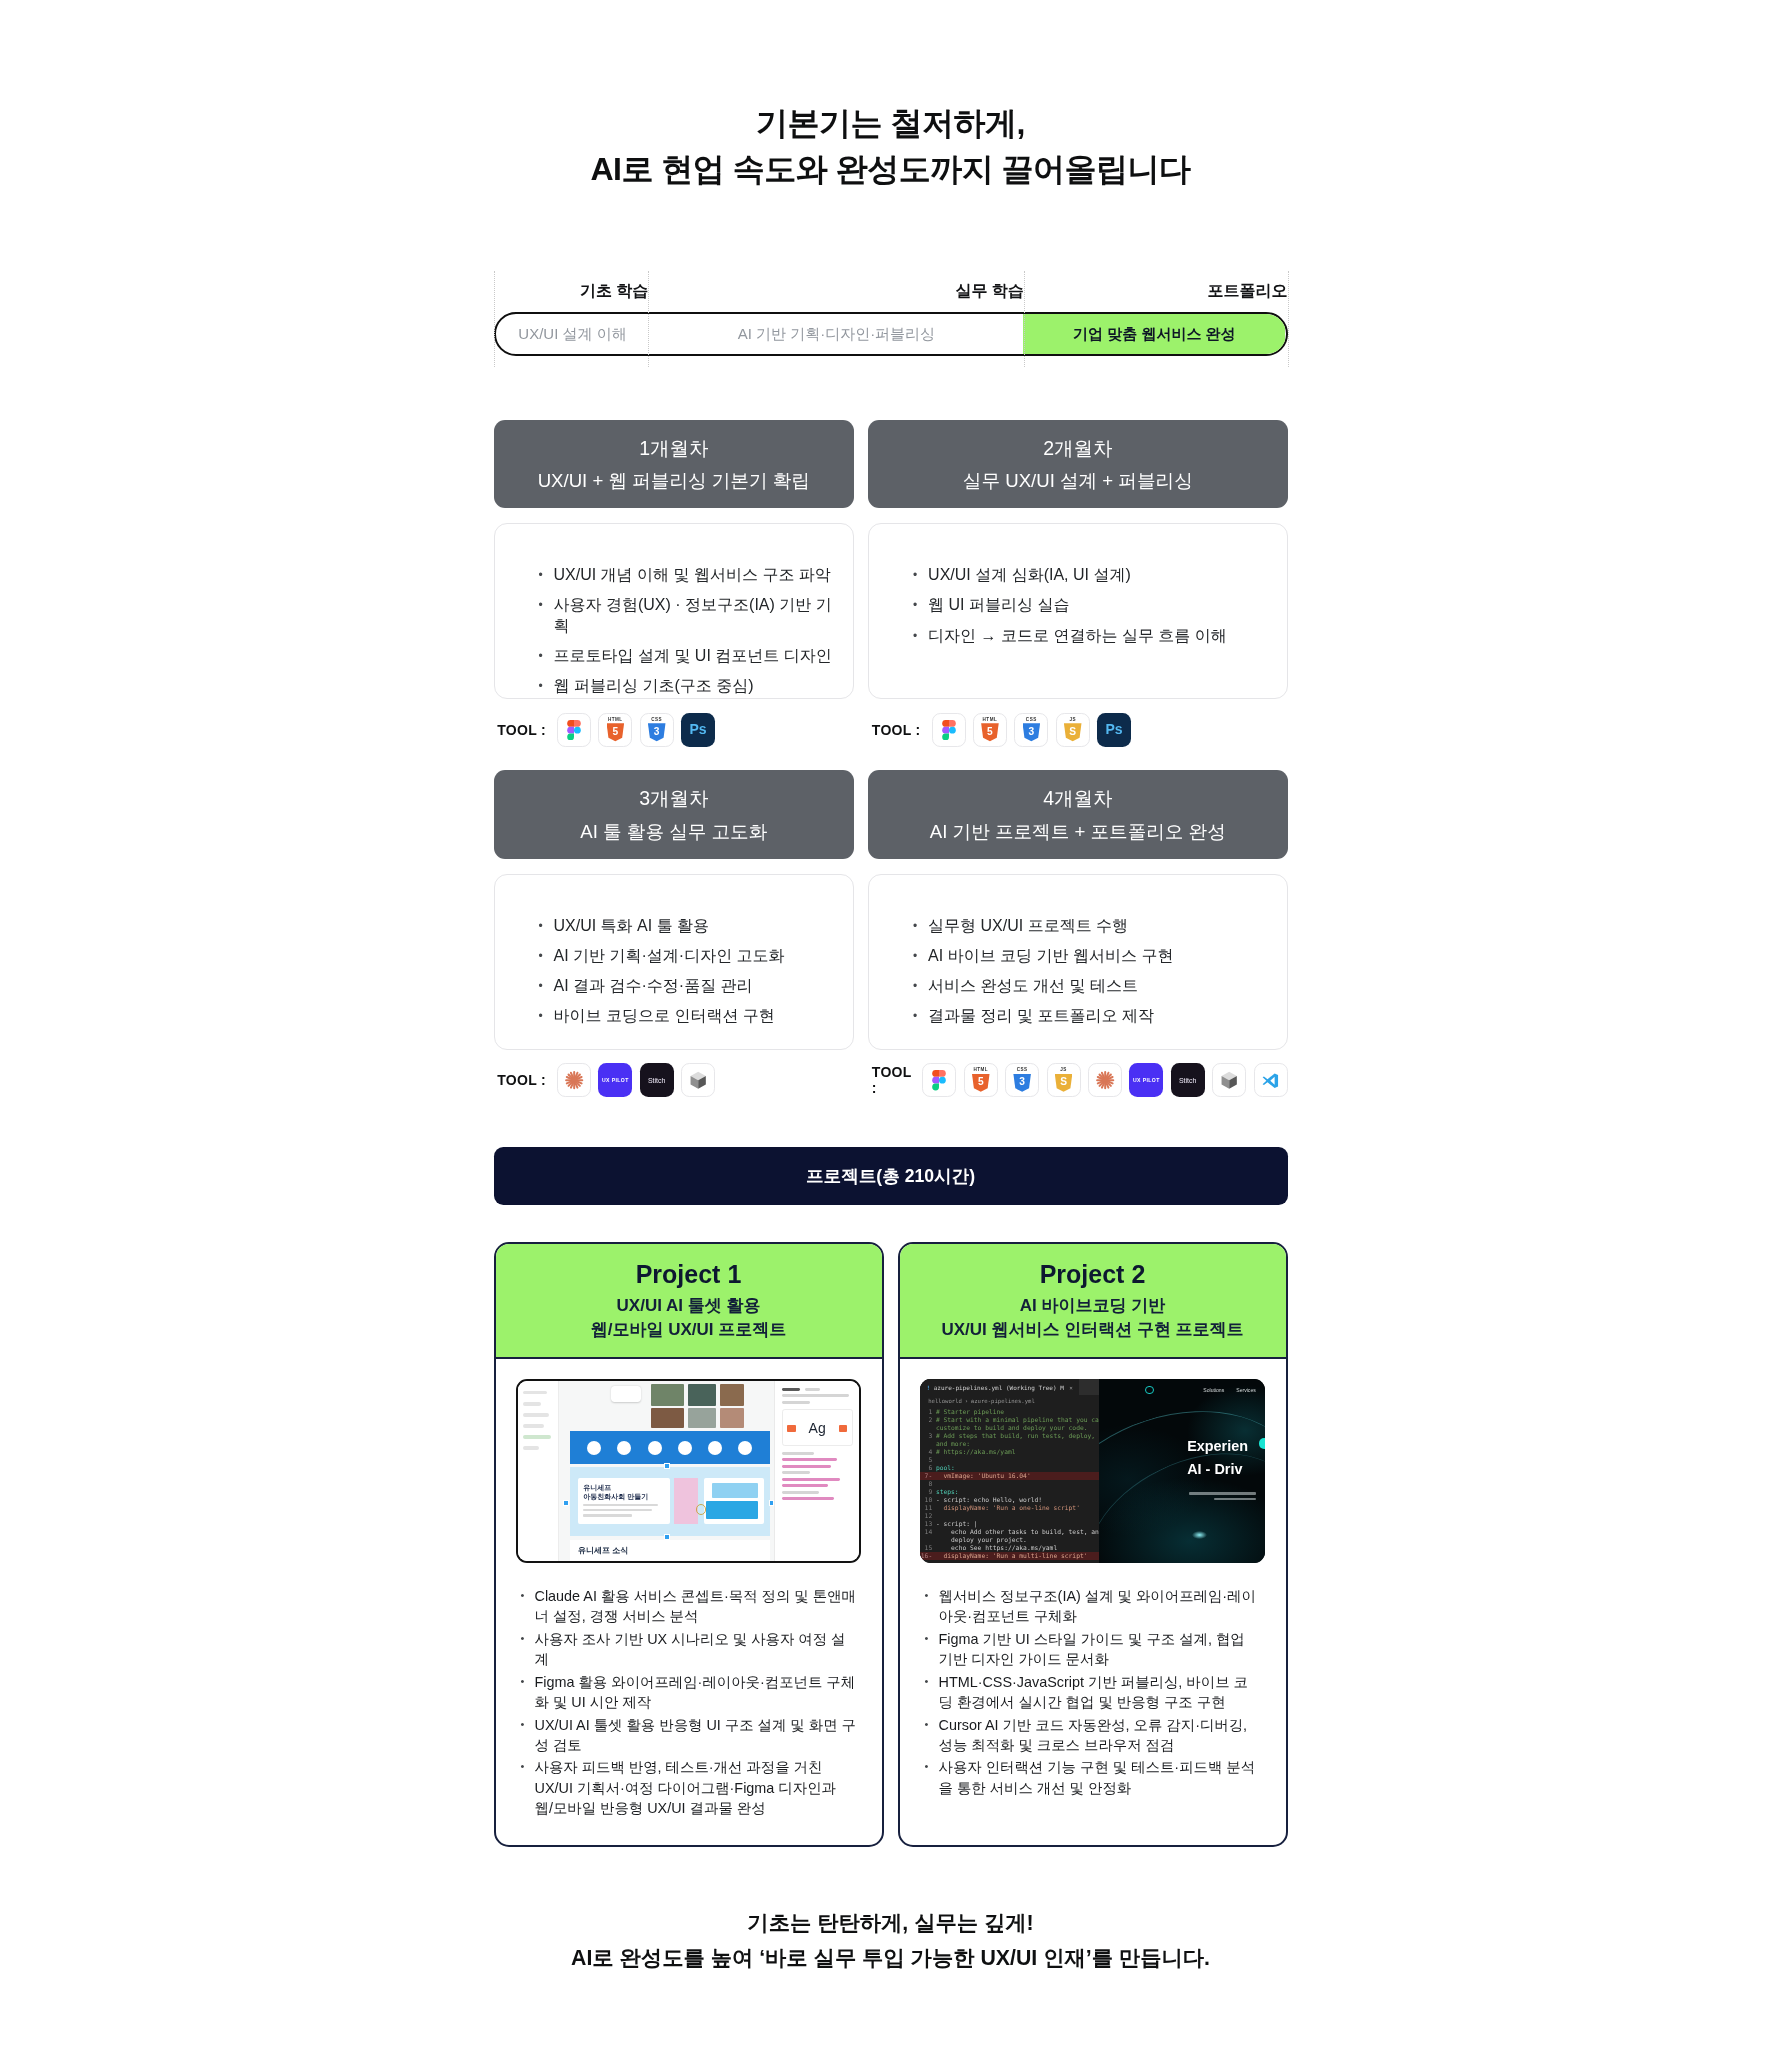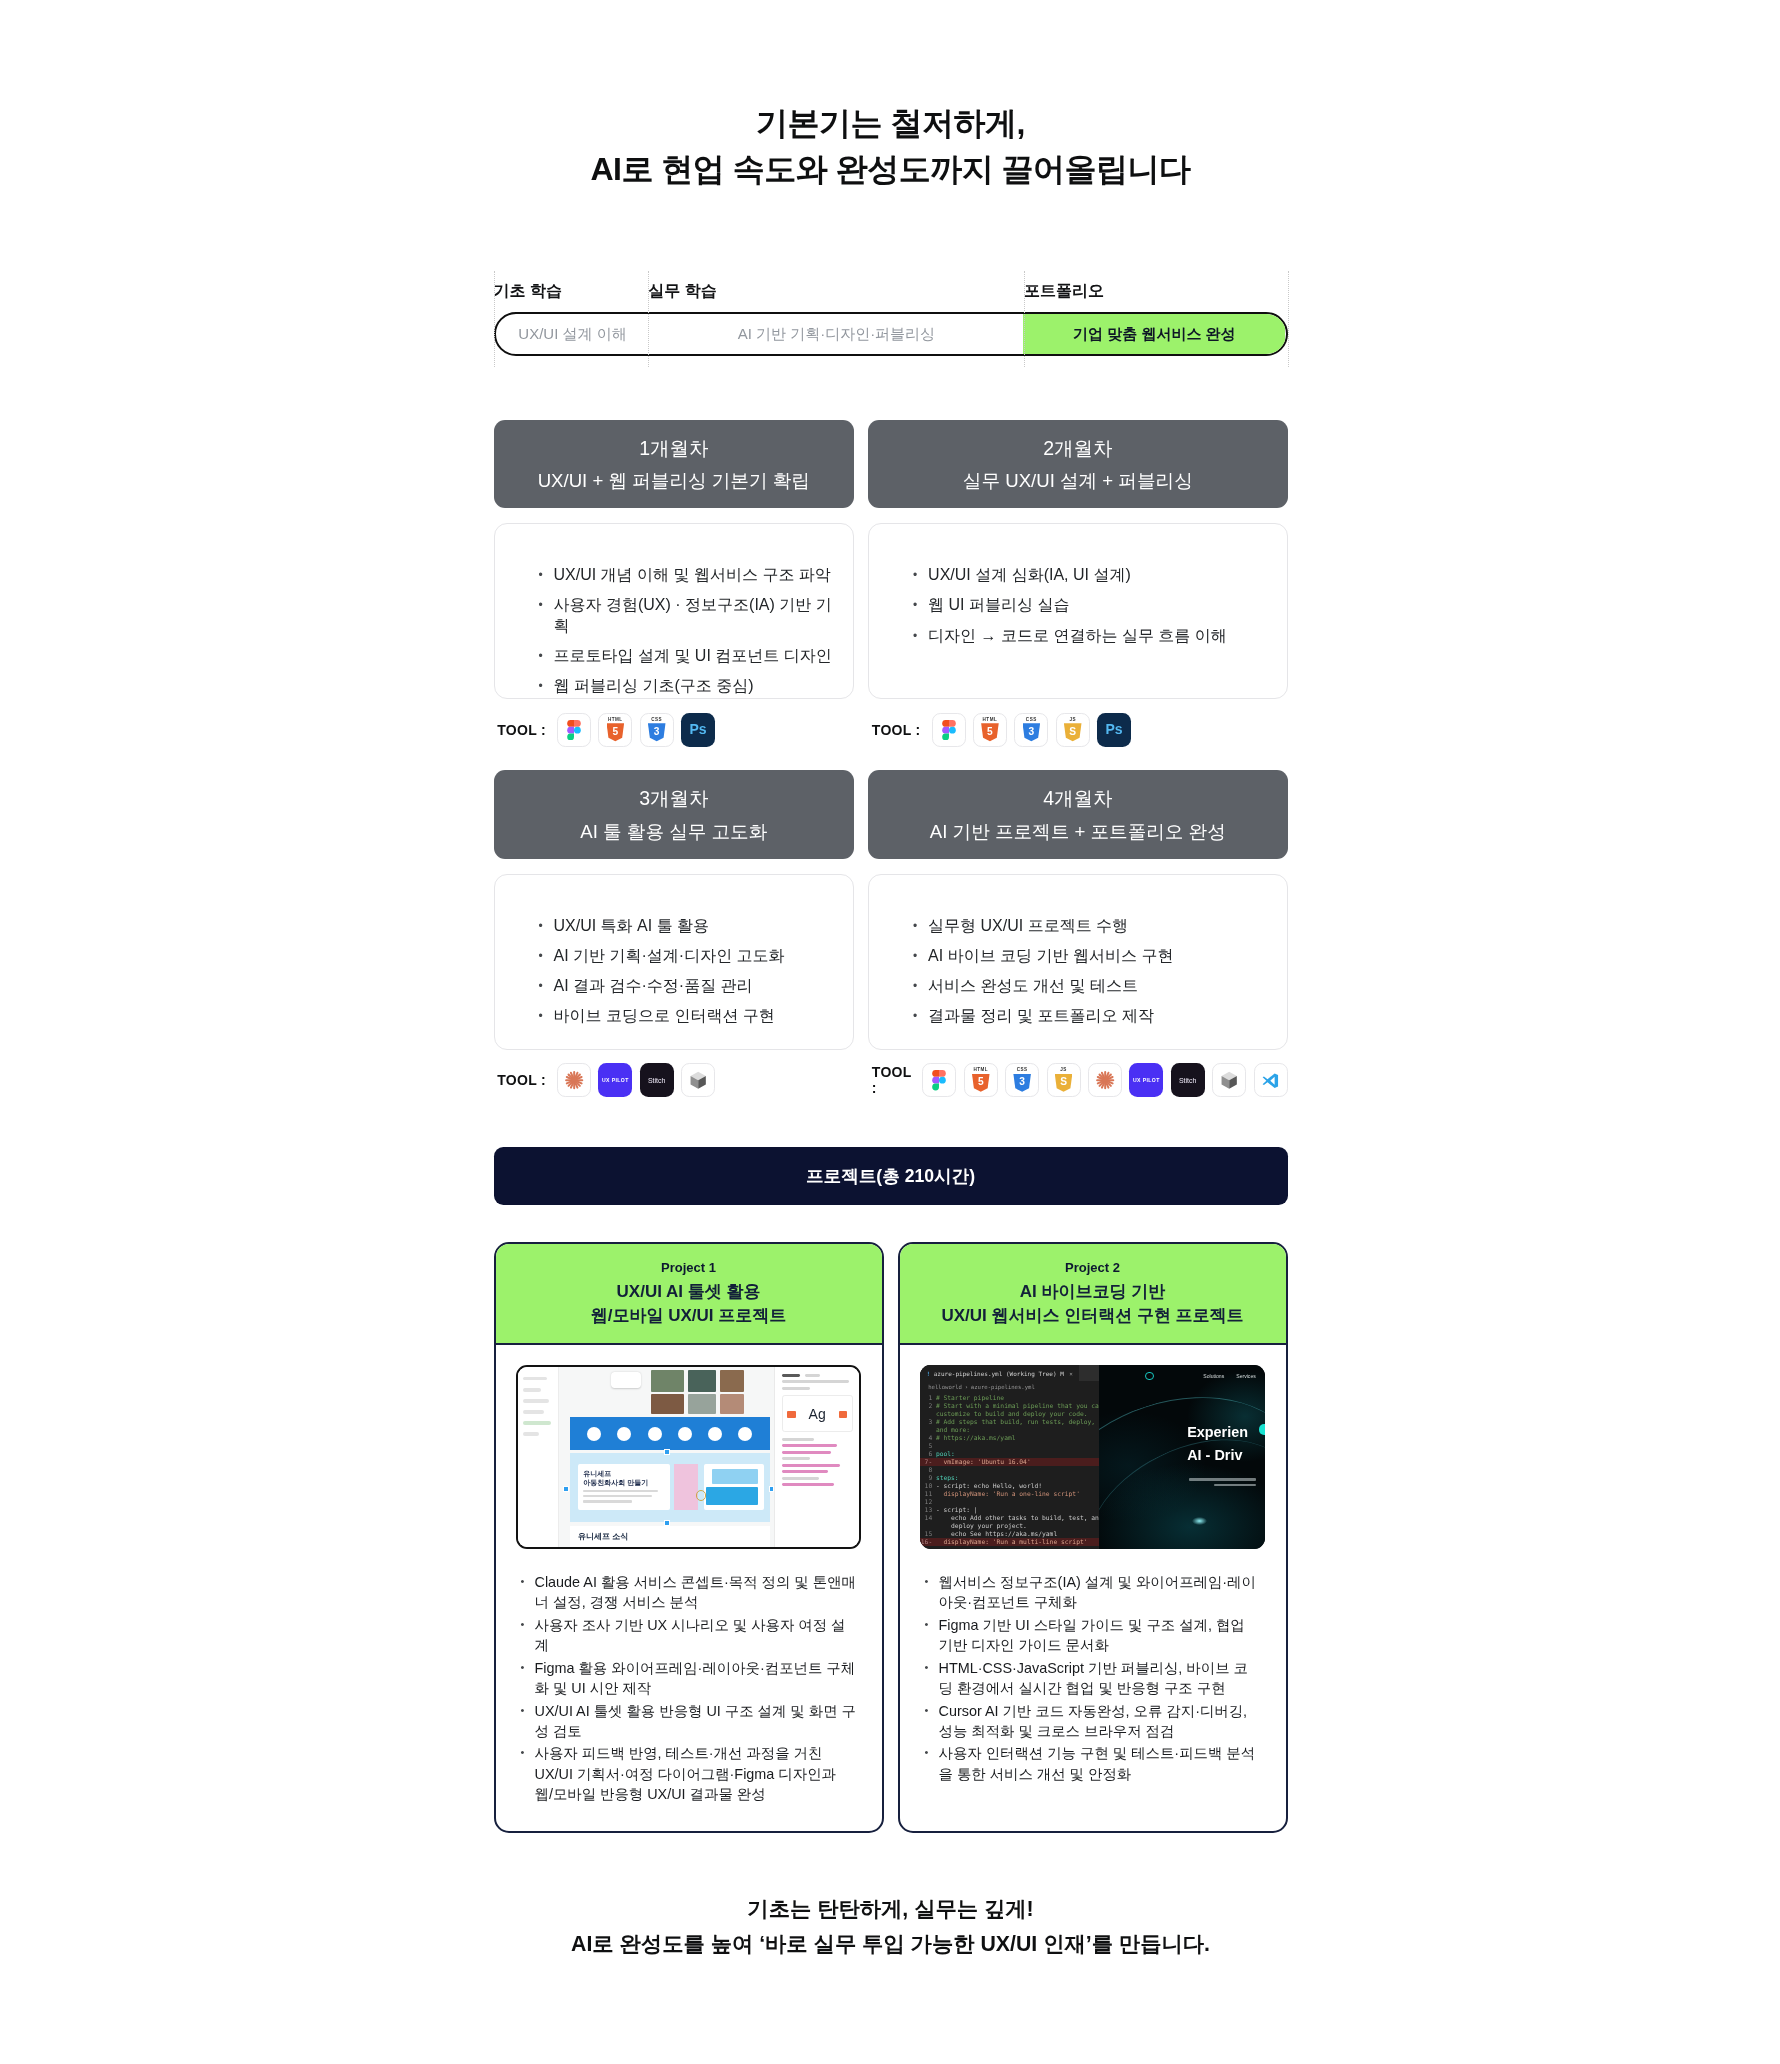--- a/index.html
+++ b/index.html
@@ -10,21 +10,21 @@
   .page-title{text-align:center;font-size:32px;font-weight:800;line-height:1.45;letter-spacing:-0.5px;color:#0e0f10;margin-bottom:82px}
 
   
   .timeline{position:relative;margin-bottom:58px;padding:1.9px 0 5.6px}
   .tl-guide{position:absolute;top:-3.7px;bottom:-5.6px;width:0;border-left:1.9px dotted #c9c9c9;z-index:3}
   .tl-guide:nth-child(1){left:0}
   .tl-guide:nth-child(2){left:19.5%}
   .tl-guide:nth-child(3){left:66.8%}
   .tl-guide:nth-child(4){left:100%}
   .tl-headers{display:flex;height:30px;align-items:center}
-  .tl-h{text-align:left;font-size:16px;font-weight:800;color:#121315}
+  .tl-h{text-align:right;font-size:16px;font-weight:800;color:#121315}
   .tl-h:nth-child(1){width:19.5%}
   .tl-h:nth-child(2){width:47.3%}
   .tl-h:nth-child(3){width:33.2%}
   .tl-pill{position:relative;display:flex;height:44px;border:2.8px solid #0f0f0f;border-radius:24px;overflow:hidden;background:#fff;margin-top:5.6px;z-index:2}
   .tl-seg{display:flex;align-items:center;justify-content:center;font-size:15px;font-weight:500;color:#92979e}
   .tl-seg.s1{width:19.5%}
   .tl-seg.s2{width:47.3%}
   .tl-seg.s3{width:33.2%;background:#9cf26b;color:#0e1726;font-weight:800}
 
   
@@ -49,21 +49,21 @@
   .tool-uxpilot .tool-text{font-size:5.1px;letter-spacing:0.4px}
   .tool-stitch .tool-text{font-size:7px;font-weight:500}
 
   
   .banner{background:#0c1231;border-radius:9.3px;height:58px;display:flex;align-items:center;justify-content:center;color:#ffffff;font-size:17.6px;font-weight:800;margin-bottom:37px}
 
   
   .projects{display:grid;grid-template-columns:1fr 1fr;gap:14px;margin-bottom:59px}
   .project-card{border:2.3px solid #17203e;border-radius:15px;overflow:hidden;background:#fff;display:flex;flex-direction:column}
   .project-header{background:#9cf26b;border-bottom:2.3px solid #17203e;text-align:center;padding:16px 7.4px 15px}
-  .project-title{font-size:13px;font-weight:800;color:#0d1830;margin-bottom:5.6px}
+  .project-title{font-size:25px;font-weight:800;color:#0d1830;margin-bottom:5.6px}
   .project-line{font-size:17px;font-weight:600;color:#122039;line-height:1.4}
   .shot{margin:20.4px 20.4px 7.4px;height:184px;border-radius:11px;overflow:hidden;position:relative}
   .shot-figma{border:2.8px solid #121212;background:#fff}
   .shot-code{background:#04090c}
   .project-bullets{list-style:none;padding:15px 24px 26px;display:flex;flex-direction:column;gap:2px}
   .pbullet{font-size:14.4px;line-height:1.42;font-weight:500;color:#191b1e;position:relative;padding-left:15px}
   .pbullet::before{content:"•";position:absolute;left:0.9px;top:0;color:#44474b;font-size:11px;line-height:1.8}
 
   
   .footer{text-align:center;font-size:21.3px;font-weight:800;line-height:1.65;color:#0f1011}

